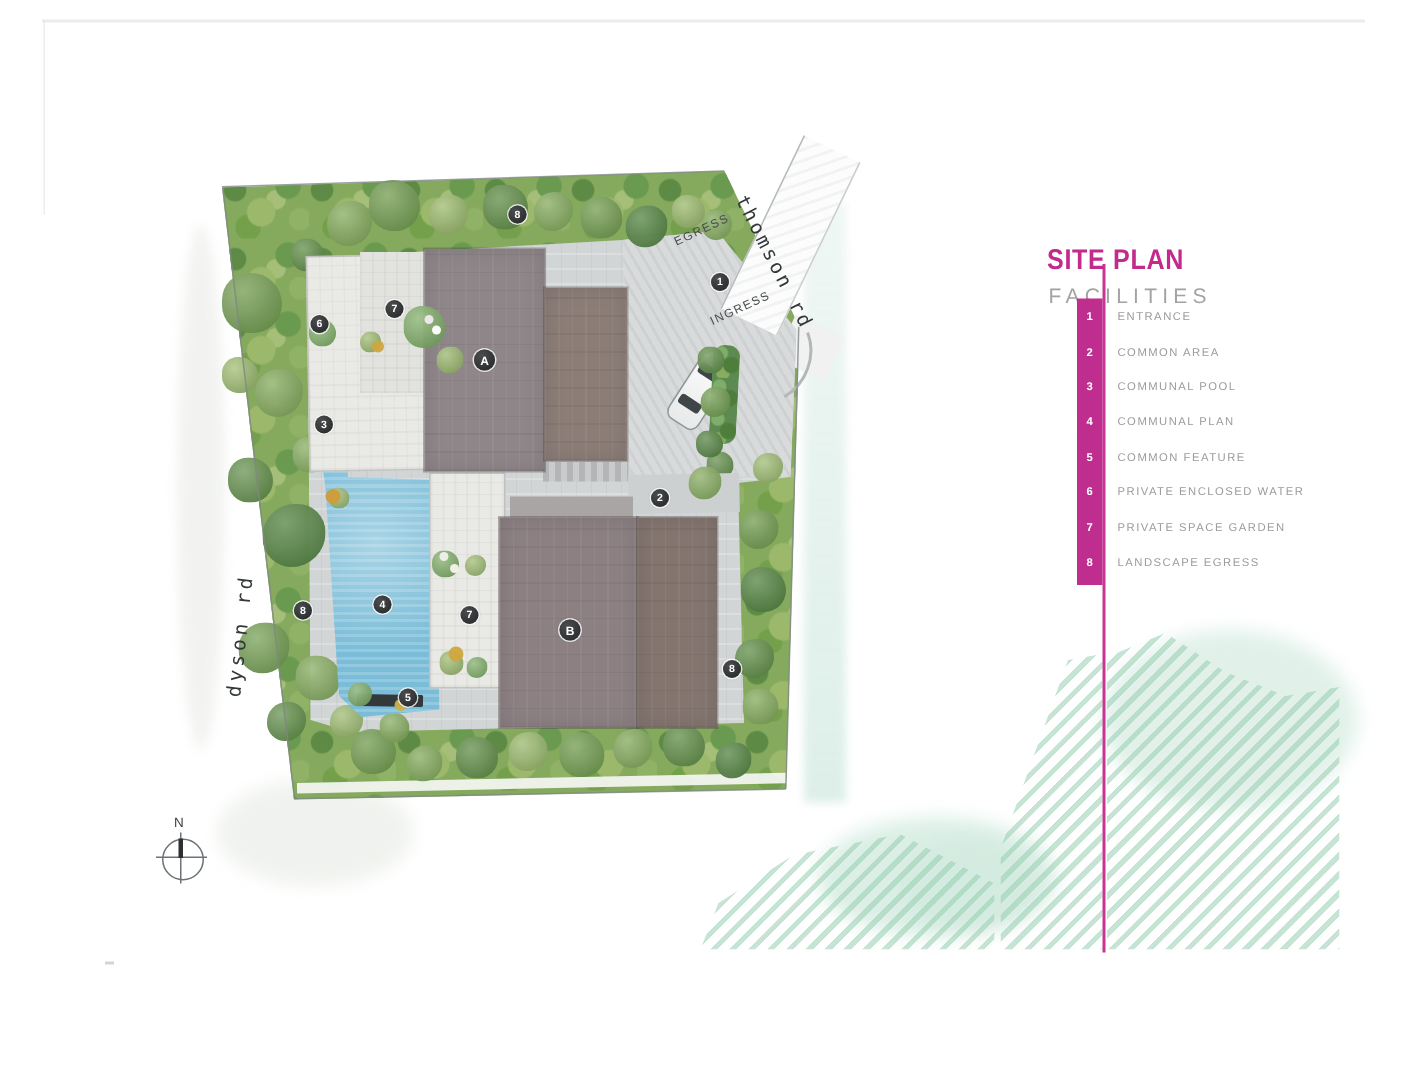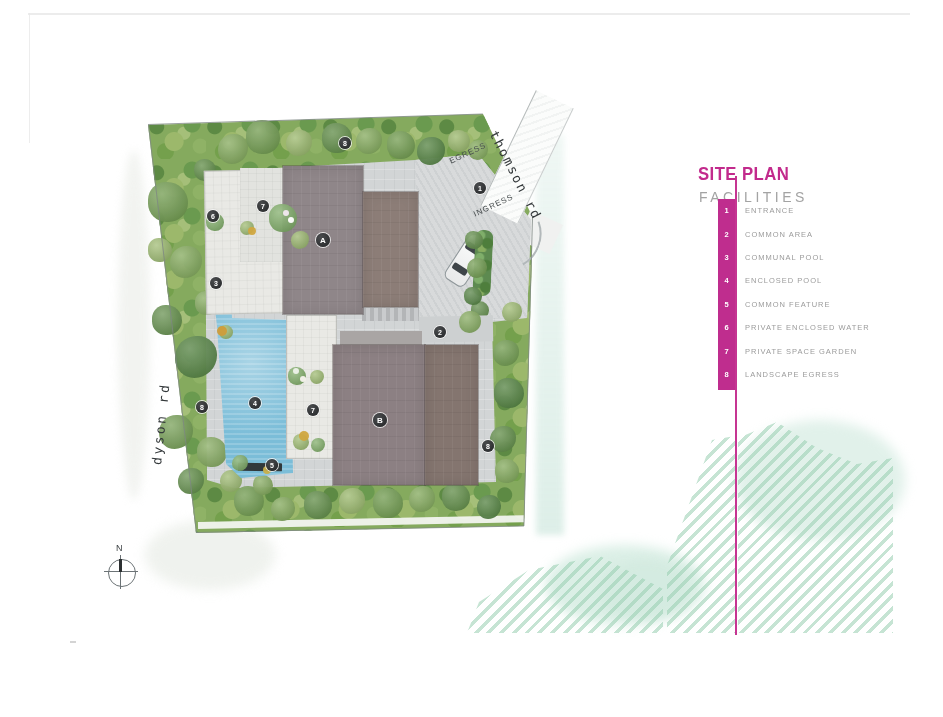--- a/index.html
+++ b/index.html
@@ -239,21 +239,21 @@
     <div class="lg-row">
         <span class="lg-num">2</span>
         <span class="lg-lbl">COMMON AREA</span>
       </div>
     <div class="lg-row">
         <span class="lg-num">3</span>
         <span class="lg-lbl">COMMUNAL POOL</span>
       </div>
     <div class="lg-row">
         <span class="lg-num">4</span>
-        <span class="lg-lbl">ENCLOSED POOL</span>
+        <span class="lg-lbl">COMMUNAL PLAN</span>
       </div>
     <div class="lg-row">
         <span class="lg-num">5</span>
         <span class="lg-lbl">COMMON FEATURE</span>
       </div>
     <div class="lg-row">
         <span class="lg-num">6</span>
         <span class="lg-lbl">PRIVATE ENCLOSED WATER</span>
       </div>
     <div class="lg-row">

